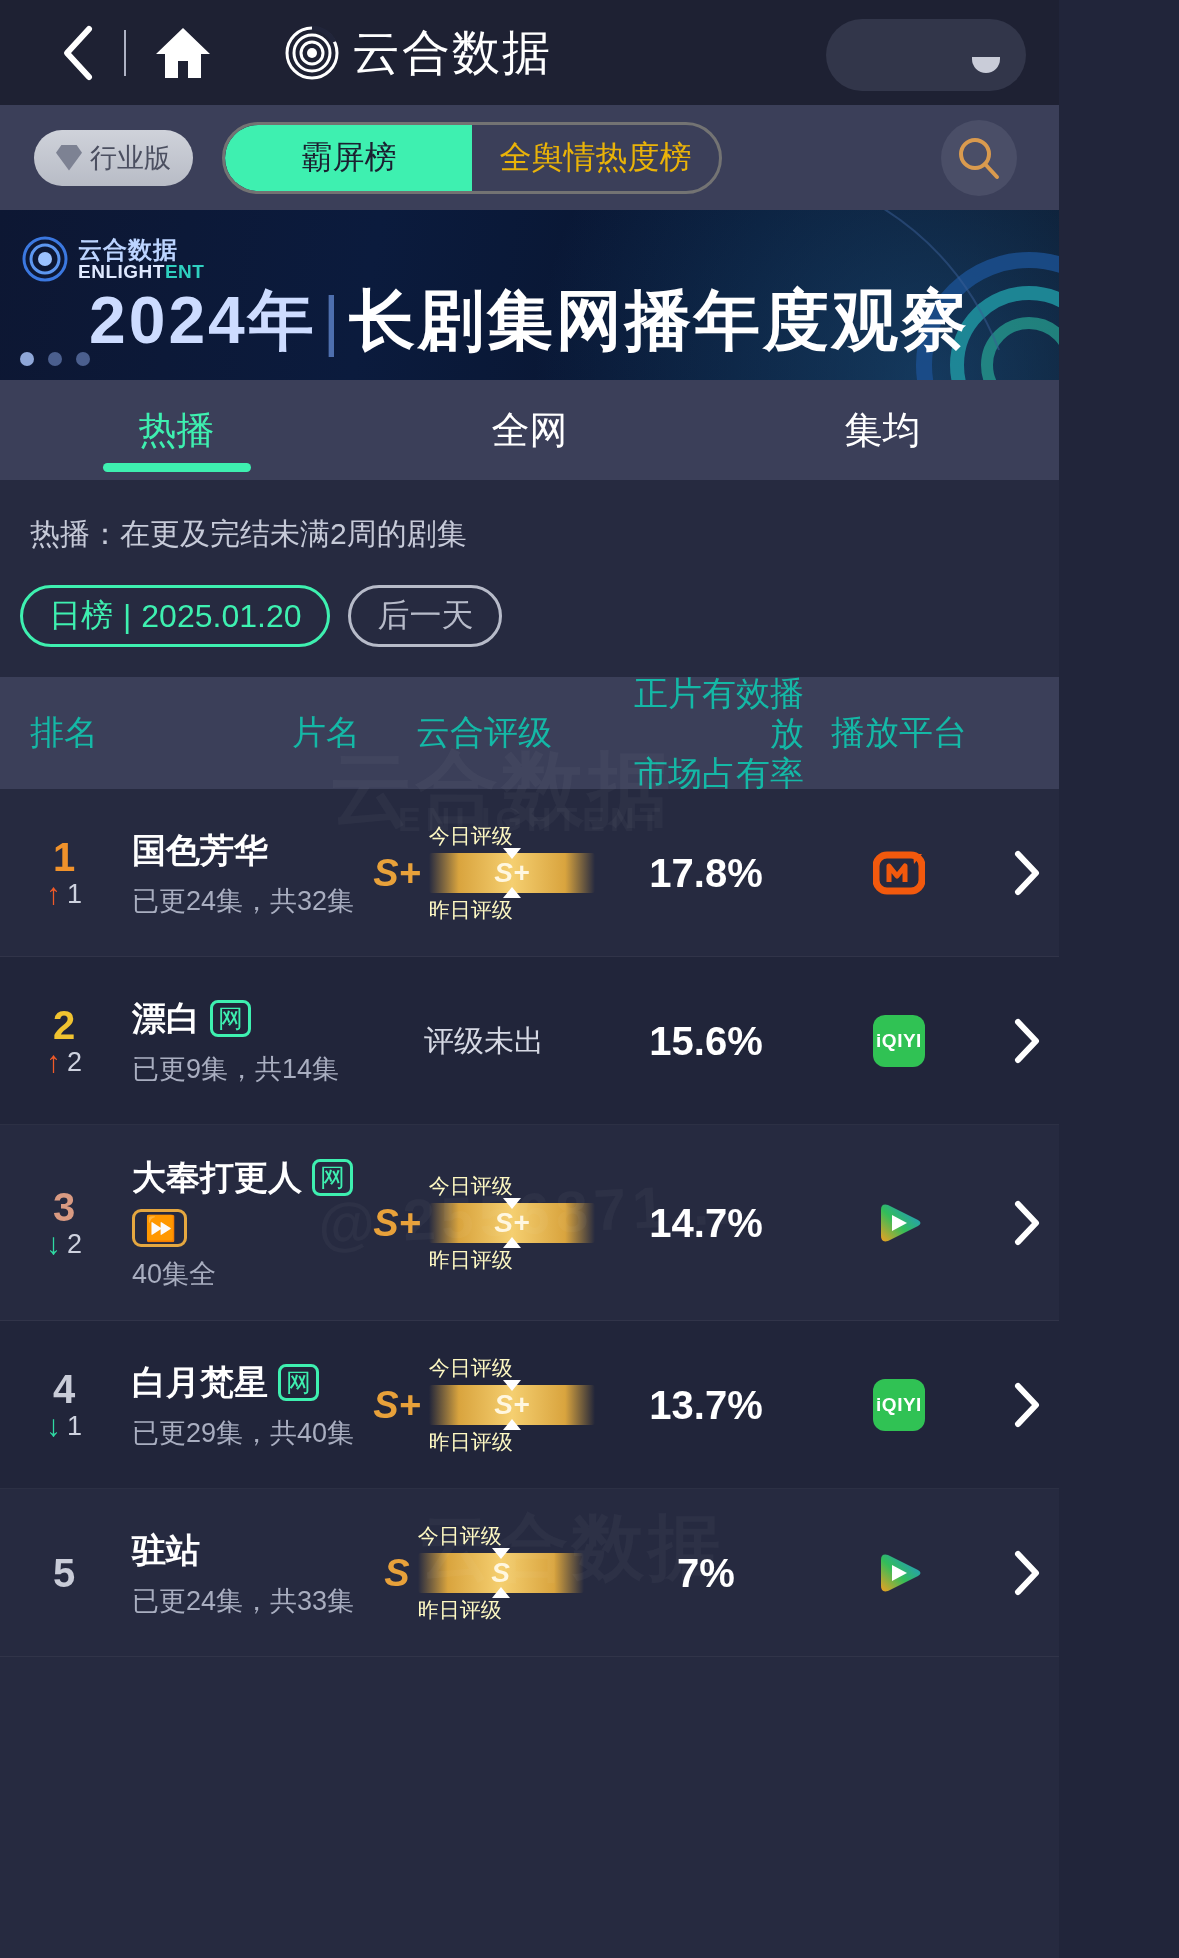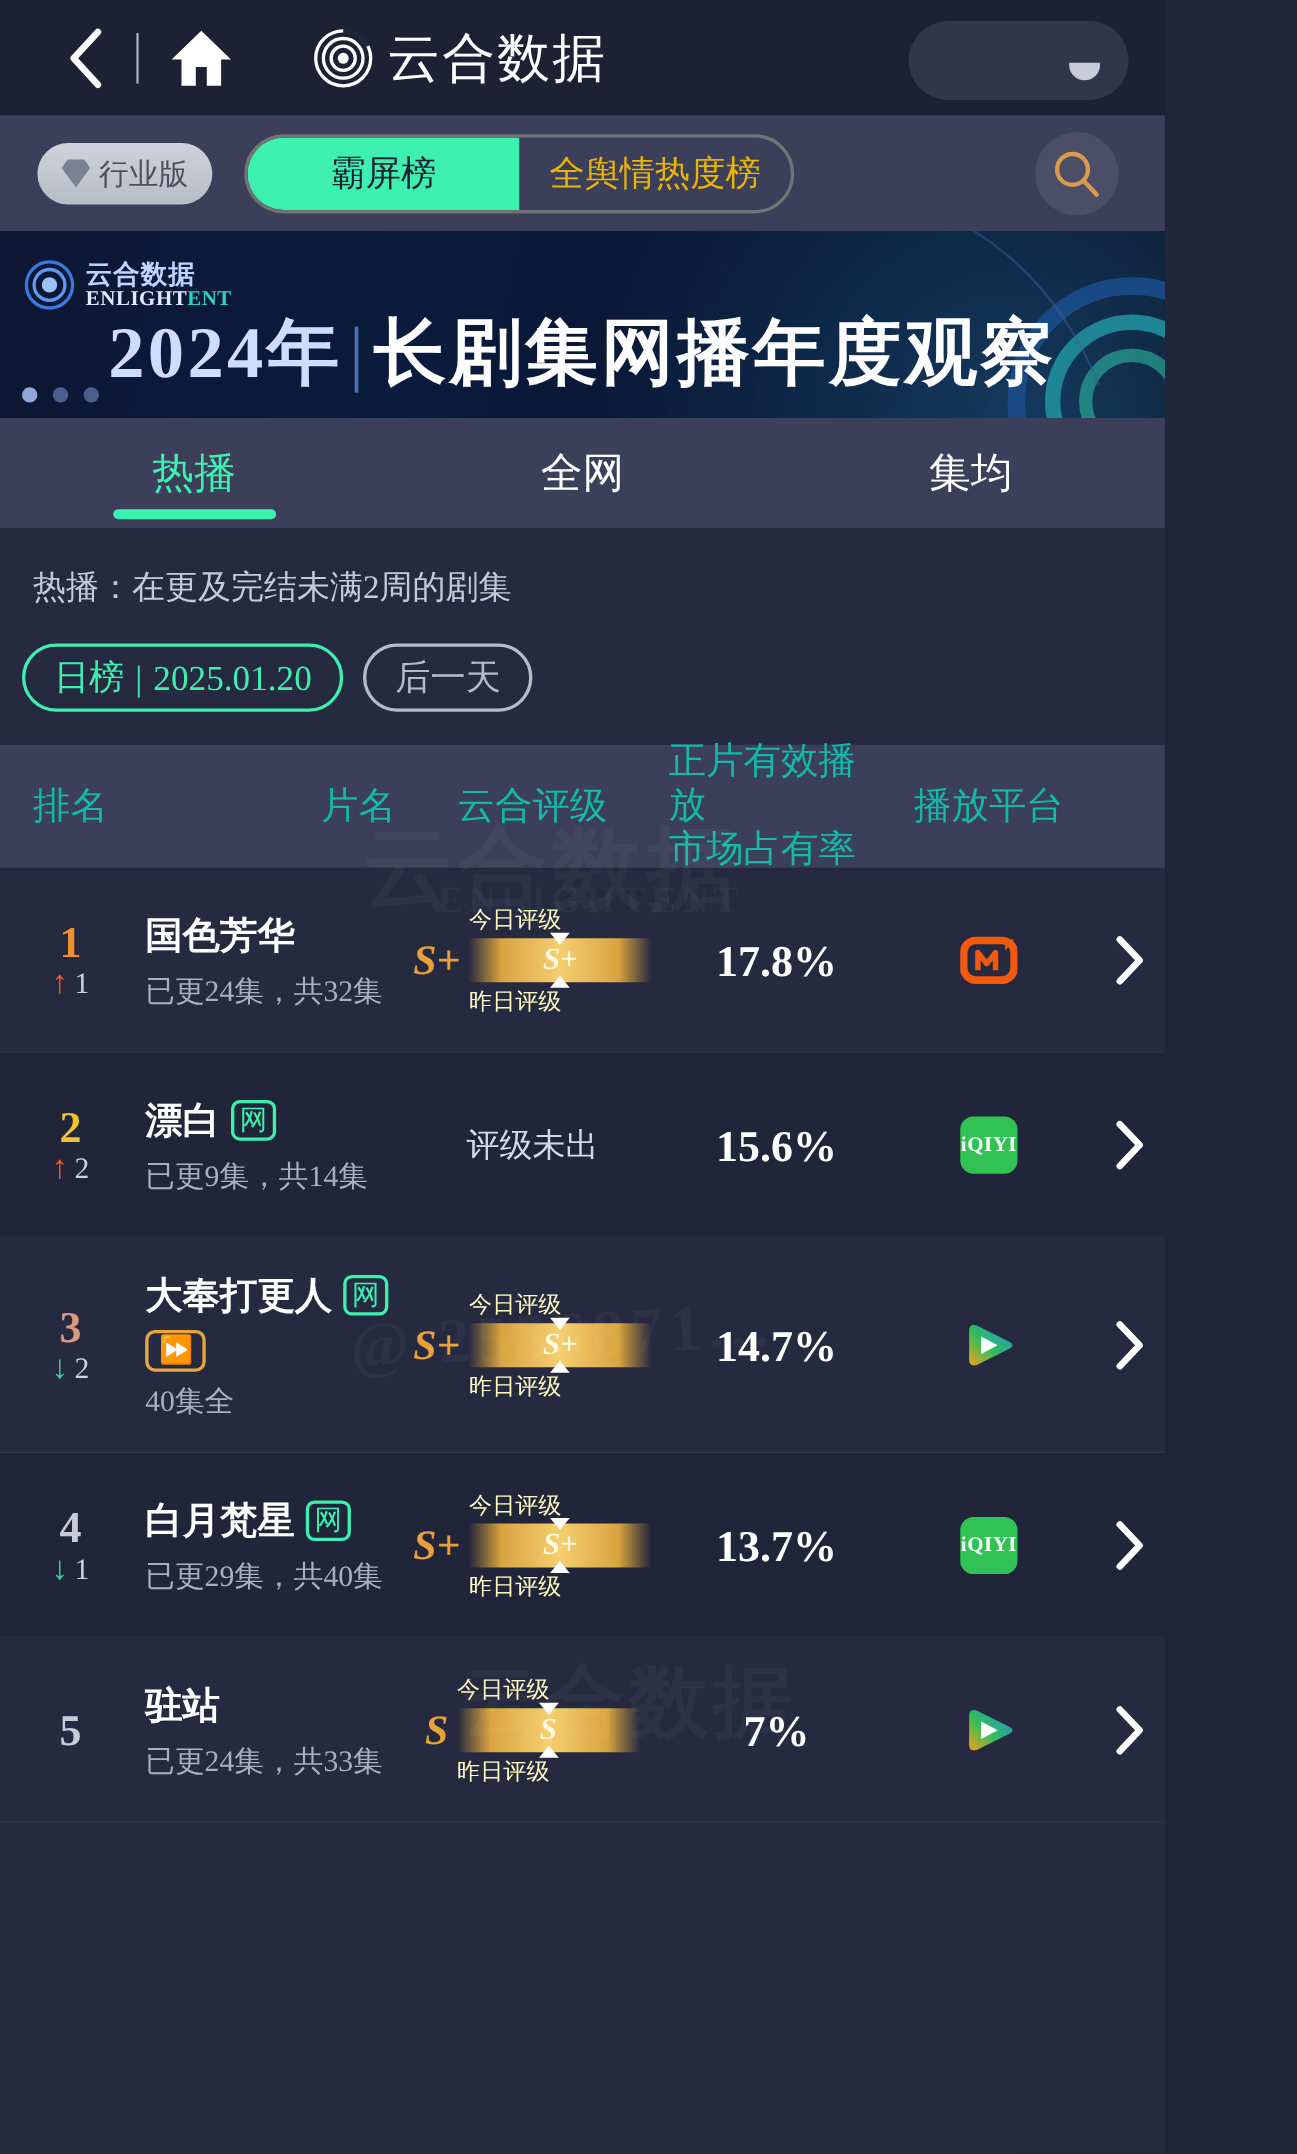--- a/index.html
+++ b/index.html
@@ -2,21 +2,21 @@
 <html><head>
 <meta charset="utf-8">
 <style>
   * { box-sizing: border-box; margin: 0; padding: 0; }
   html, body {
     width: 1179px; height: 1958px;
     background: #21253a;
     font-family: "Liberation Sans", "DejaVu Sans", sans-serif;
     overflow: hidden;
   }
-  .app { width: 1059px; height: 1958px; position: relative; background:#262a40;font-family:Liberation Serif, serif; }
+  .app { width: 1059px; height: 1958px; position: relative; background:#262a40; }
 
   
   .navbar {
     height: 105px; background: #1e2133;
     display: flex; align-items: center; position: relative;
   }
   .nav-back {
     width: 62px; height: 62px; margin-left: 48px;
     display: flex; align-items: center; justify-content: center;
   }
@@ -123,21 +123,21 @@
   .pill .sep { color:#3ef0b0; padding: 0 10px; font-weight:300;}
 
   
   .thead {
     height: 112px; background: #3b3f59; display: flex; align-items: center;
     color: #14b8a6; font-size: 34px;
   }
   .c-rank { width: 128px; text-align: center; flex: none; }
   .c-name { width: 232px; text-align: right; flex: none; }
   .c-rate { width: 248px; text-align: center; flex: none; }
-  .c-share{ width: 196px; text-align: left; flex: none; }
+  .c-share{ width: 196px; text-align: right; flex: none; }
   .c-plat { width: 190px; text-align: center; flex: none; }
   .c-arrow{ flex: 1; text-align: center; }
   .th-two { line-height: 1.18; }
 
   .row {
     display: flex; align-items: center; height: 168px; position: relative;
     background: #262a40;
   }
   .row.alt { background: #21253a; }
   .row::after {

